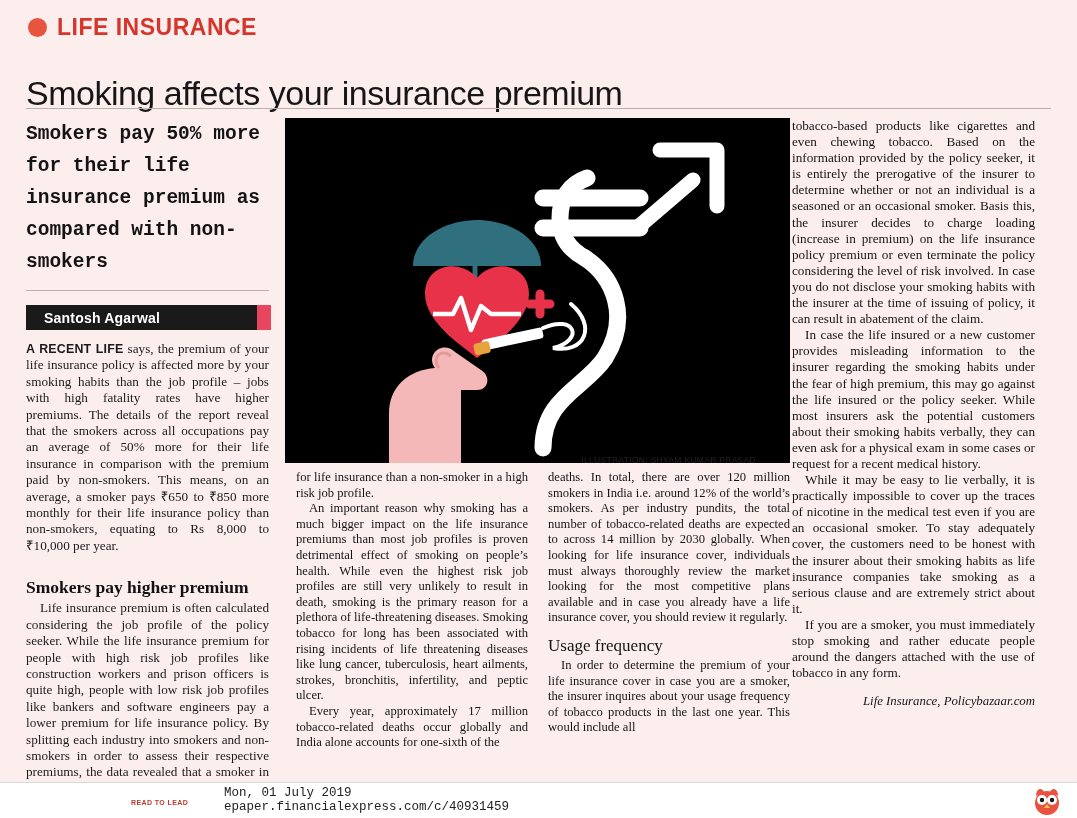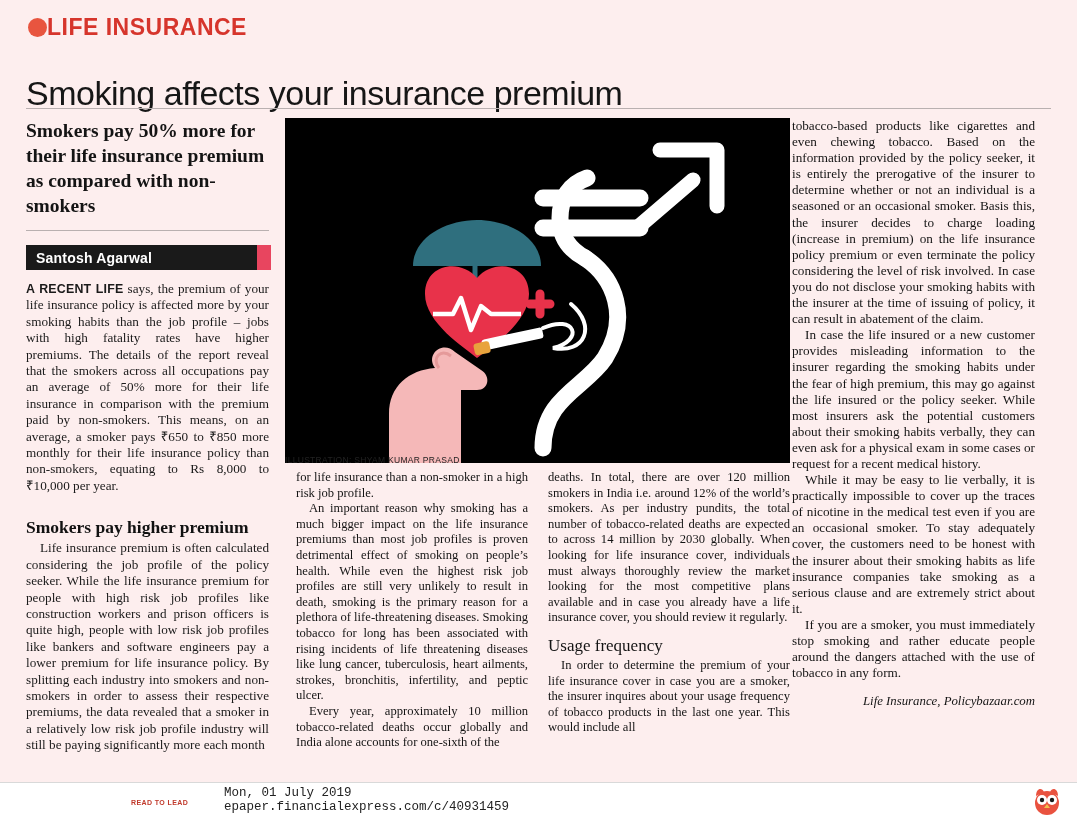--- a/index.html
+++ b/index.html
@@ -22,20 +22,21 @@
     background: #fdeeee;
     box-sizing: border-box;
   }
   
   .kicker {
     position: absolute;
     left: 28px;
     top: 14px;
     display: flex;
     align-items: center;
+    gap: 10px;
   }
   .kicker-dot {
     width: 19px;
     height: 19px;
     border-radius: 50%;
     background: #e8553f;
     display: inline-block;
   }
   .kicker-text {
     font-family: "Liberation Sans", sans-serif;
@@ -65,41 +66,41 @@
     background: #b9b0b0;
   }
   
   .left-col {
     position: absolute;
     left: 26px;
     top: 118px;
     width: 243px;
   }
   .standfirst {
-    font-family: Liberation Serif, serif;
+    font-family: Liberation Mono, monospace;
     font-weight: bold;
     font-size: 19.5px;
-    line-height: 25px;
+    line-height: 32px;
     color: #141414;
     letter-spacing: 0px;
   }
   .rule-mid {
     margin-top: 12px;
     width: 243px;
     height: 1px;
     background: #b9b0b0;
   }
   .byline-wrap {
     margin-top: 14px;
     background: #1a1a1a;
     color: #fff;
     height: 25px;
     display: flex;
     align-items: center;
-    padding-left: 10px;
+    padding-left: 18px;
     box-sizing: border-box;
     position: relative;
   }
   .byline-wrap::after {
     content: "";
     position: absolute;
     right: -2px;
     top: 0;
     width: 14px;
     height: 25px;
@@ -151,21 +152,21 @@
     height: 345px;
     background: #000000;
     overflow: hidden;
   }
   .illo svg { display: block; }
   .illo-credit {
     position: absolute;
     left: 285px;
     top: 455px;
     width: 471px;
-    text-align: left;
+    text-align: right;
     font-family: "Liberation Sans", sans-serif;
     font-size: 8.5px;
     letter-spacing: 0.3px;
     color: #222;
   }
   
   .col {
     position: absolute;
     font-family: "Liberation Serif", serif;
     font-size: 12.6px;
@@ -314,21 +315,21 @@
         <path d="M150 250 C140 236 158 222 170 234 L196 252 C206 258 204 272 192 272 L176 272 L176 345 L104 345 L104 296 C104 268 124 252 150 250 Z" fill="#f5b8b8"></path>
         <path d="M154 250 C146 240 156 230 166 238" stroke="#e59a9a" stroke-width="3" fill="none"></path>
       </g>
     </svg>
   </div>
   <div class="illo-credit">ILLUSTRATION: SHYAM KUMAR PRASAD</div>
 
   <div class="col" id="col-mid1">
     <p class="noind">for life insurance than a non-smoker in a high risk job profile.</p>
     <p>An important reason why smoking has a much bigger impact on the life insurance premiums than most job profiles is proven detrimental effect of smoking on people’s health. While even the highest risk job profiles are still very unlikely to result in death, smoking is the primary reason for a plethora of life-threatening diseases. Smoking tobacco for long has been associated with rising incidents of life threatening diseases like lung cancer, tuberculosis, heart ailments, strokes, bronchitis, infertility, and peptic ulcer.</p>
-    <p>Every year, approximately 10 million tobacco-related deaths occur globally and India alone accounts for one-sixth of the</p>
+    <p>Every year, approximately 17 million tobacco-related deaths occur globally and India alone accounts for one-sixth of the</p>
   </div>
 
   <div class="col" id="col-mid2">
     <p class="noind">deaths. In total, there are over 120 million smokers in India i.e. around 12% of the world’s smokers. As per industry pundits, the total number of tobacco-related deaths are expected to across 14 million by 2030 globally. When looking for life insurance cover, individuals must always thoroughly review the market looking for the most competitive plans available and in case you already have a life insurance cover, you should review it regularly.</p>
     <h3>Usage frequency</h3>
     <p>In order to determine the premium of your life insurance cover in case you are a smoker, the insurer inquires about your usage frequency of tobacco products in the last one year. This would include all</p>
   </div>
 
   <div class="col" id="col-right">
     <p class="noind">tobacco-based products like cigarettes and even chewing tobacco. Based on the information provided by the policy seeker, it is entirely the prerogative of the insurer to determine whether or not an individual is a seasoned or an occasional smoker. Basis this, the insurer decides to charge loading (increase in premium) on the life insurance policy premium or even terminate the policy considering the level of risk involved. In case you do not disclose your smoking habits with the insurer at the time of issuing of policy, it can result in abatement of the claim.</p>

